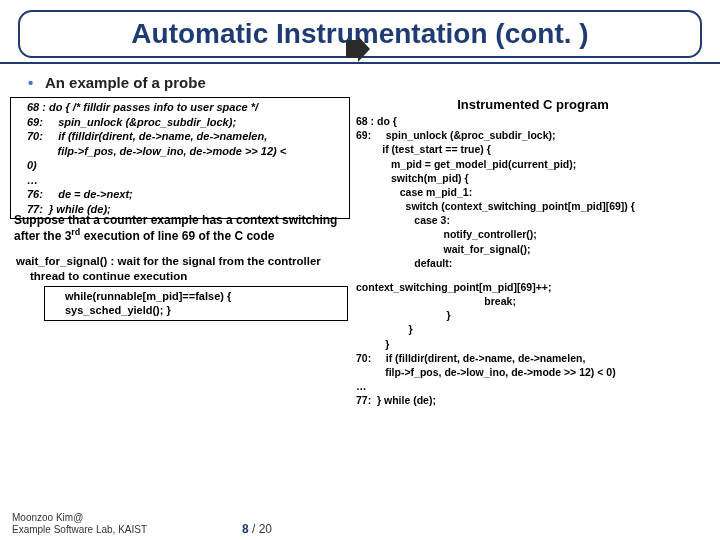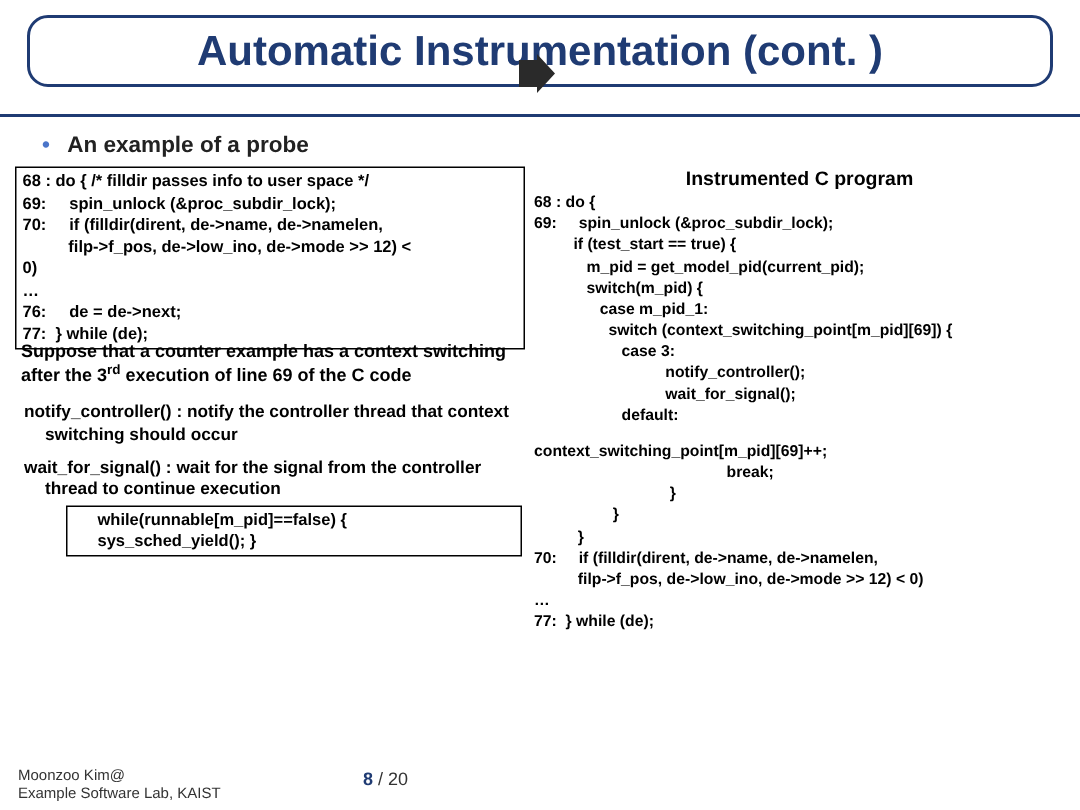--- a/index.html
+++ b/index.html
@@ -5,21 +5,21 @@
   * { box-sizing: border-box; margin: 0; padding: 0; }
   body {
     width: 720px;
     height: 540px;
     background: #fff;
     font-family: "Segoe UI", Arial, sans-serif;
     position: relative;
     color: #000;
   }
   .title-wrap {
-    padding: 10px 18px 18px 18px;
+    padding: 10px 18px 4px 18px;
     border-bottom: 2px solid #1f3b73;
     margin-bottom: 4px;
   }
   .title-pill {
     border: 2px solid #1f3b73;
     border-radius: 14px;
     padding: 6px 10px;
     text-align: center;
   }
   .title-pill h1 {
@@ -53,23 +53,24 @@
     text-align: center;
     font-weight: 700;
     font-size: 13px;
     margin-bottom: 2px;
   }
   .code-box {
     border: 1.5px solid #000;
     font-size: 11px;
     font-weight: 700;
     line-height: 1.32;
-    padding: 2px 4px;
+    padding: 2px 16px;
     font-family: "Segoe UI", Arial, sans-serif;
     white-space: pre-wrap;
+    font-style: italic;
   }
   .caption {
     font-size: 12px;
     font-weight: 700;
     line-height: 1.3;
     padding: 0 4px;
     position: relative;
     top: -6px;
   }
   .sub {
@@ -101,20 +102,21 @@
     left: 346px;
     pointer-events: none;
   }
   .arrow svg { display: block; }
   .footer {
     position: absolute;
     bottom: 4px;
     left: 0;
     width: 720px;
     display: flex;
+    align-items: flex-end;
     font-size: 10px;
     color: #333;
     padding: 0 12px;
   }
   .footer .left { flex: 0 0 200px; line-height: 1.2; }
   .footer .center { flex: 1; text-align: center; line-height: 1.2; }
   .footer .right { flex: 0 0 60px; text-align: right; font-size: 12px; }
   .footer .right b { color: #1f3b73; font-weight: 700; }
   .right-code {
     font-size: 10.5px;
@@ -154,23 +156,20 @@
 70:     if (filldir(dirent, de-&gt;name, de-&gt;namelen,
           filp-&gt;f_pos, de-&gt;low_ino, de-&gt;mode &gt;&gt; 12) &lt;
 0)
 …
 76:     de = de-&gt;next;
 77:  } while (de);</div>
     <div class="caption">
       <span>Suppose that a counter example has a context switching after the 3</span><span class="sub">rd</span><span> execution of line 69 of the C code</span>
     </div>
 
-    <div class="note-block">
-      <span class="head">notify_controller() :</span><span> notify the controller thread that context switching should occur</span>
-    </div>
 
     <div class="note-block">
       <span class="head">wait_for_signal() :</span><span> wait for the signal from the controller thread to continue execution</span>
       <div class="snippet-box">while(runnable[m_pid]==false) {
     sys_sched_yield();
 }</div>
     </div>
   </div>
 
   <div class="arrow">

